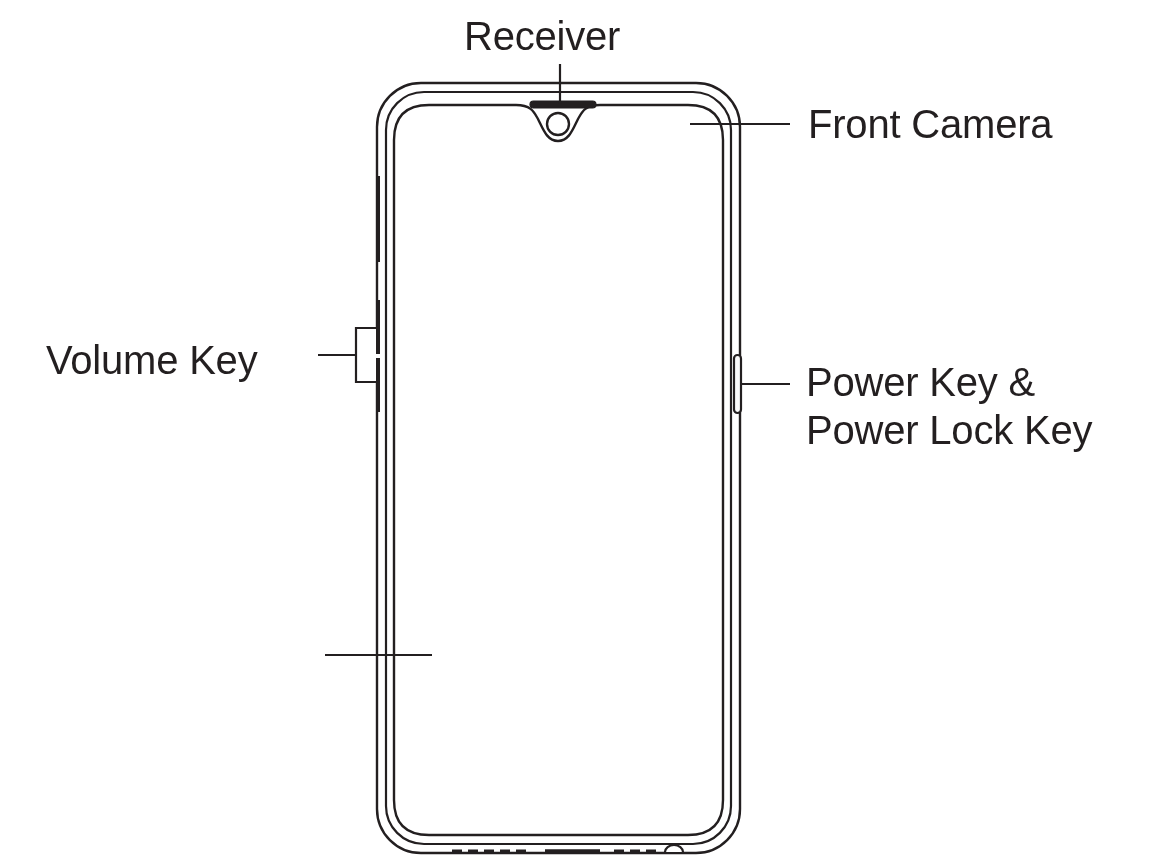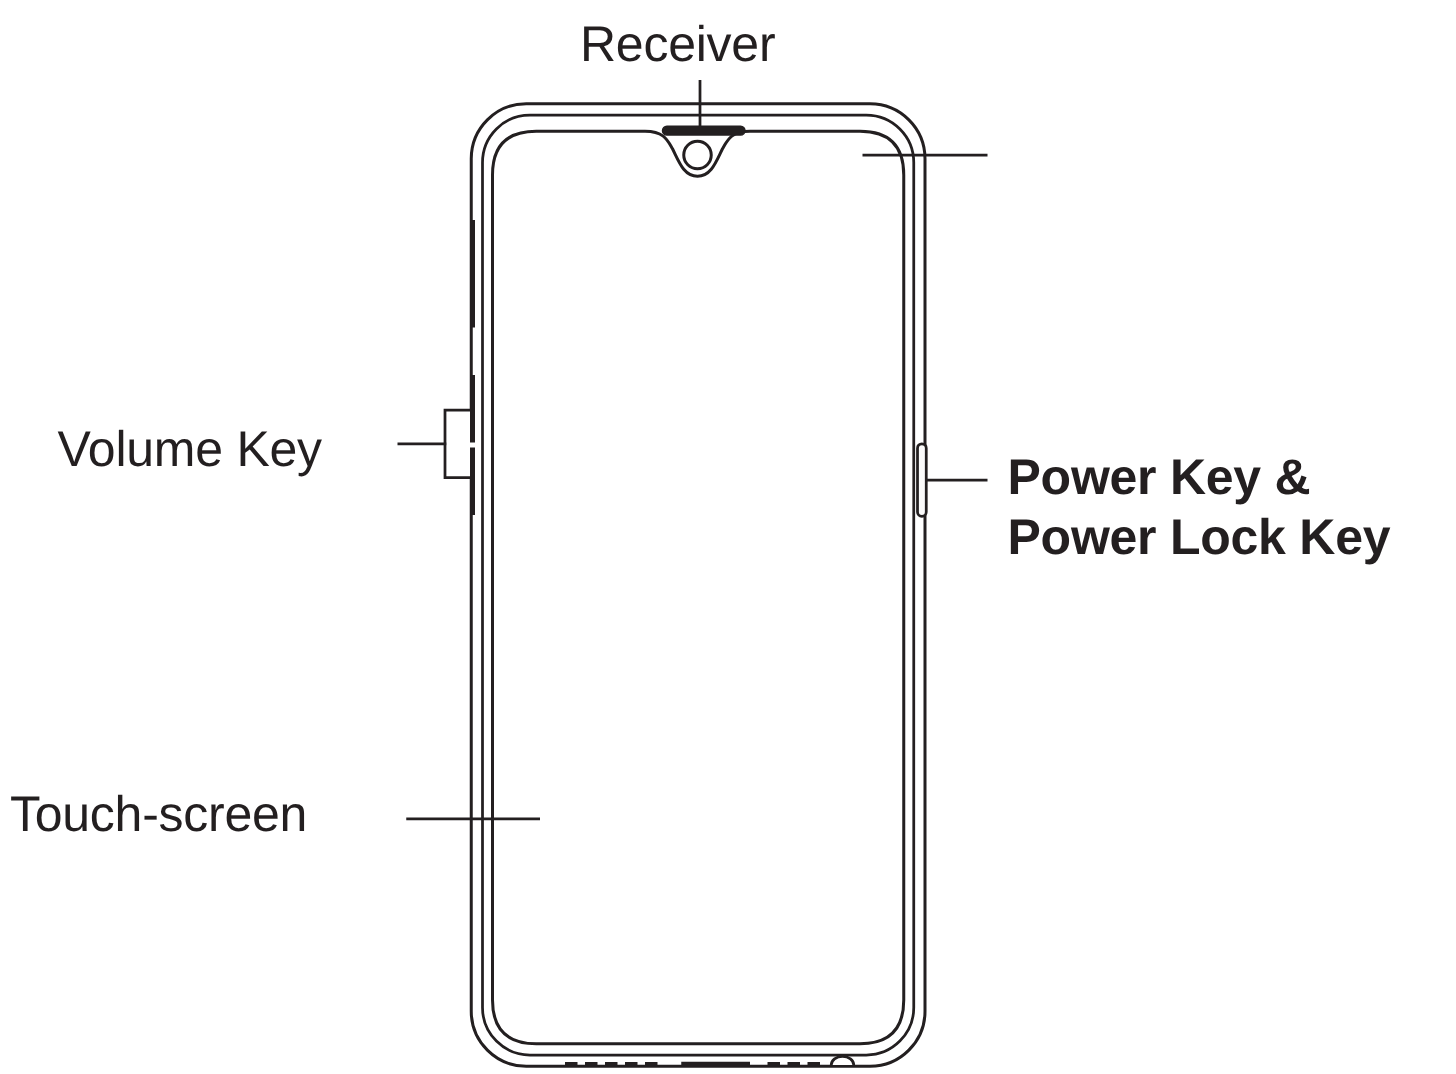--- a/index.html
+++ b/index.html
@@ -39,21 +39,20 @@
     left: 808px;
     top: 100px;
   }
   #label-volume-key {
     left: 46px;
     top: 336px;
   }
   #label-power-key {
     left: 806px;
     top: 358px;
-    font-weight: bold;
   }
   #label-power-key .line2 {
     display: block;
   }
   #label-touch-screen {
     left: 8px;
     top: 628px;
   }
   svg { display: block; }
 </style>
@@ -120,20 +119,20 @@
 
     <line x1="318" y1="355" x2="357" y2="355" stroke="#231f20" stroke-width="2.2"></line>
 
     <line x1="740" y1="384" x2="790" y2="384" stroke="#231f20" stroke-width="2.2"></line>
 
     <line x1="325" y1="655" x2="432" y2="655" stroke="#231f20" stroke-width="2.2"></line>
   </svg>
 
   <div class="callout-label" id="label-receiver">Receiver</div>
 
+  <div class="callout-label" id="label-front-camera">Front Camera</div>
 
   <div class="callout-label" id="label-volume-key">Volume Key</div>
 
   <div class="callout-label" id="label-power-key"><span class="line1">Power Key &amp;</span><span class="line2">Power Lock Key</span></div>
 
-  <div class="callout-label" id="label-touch-screen">Touch-screen</div>
 
 </div>
 
 </body></html>

